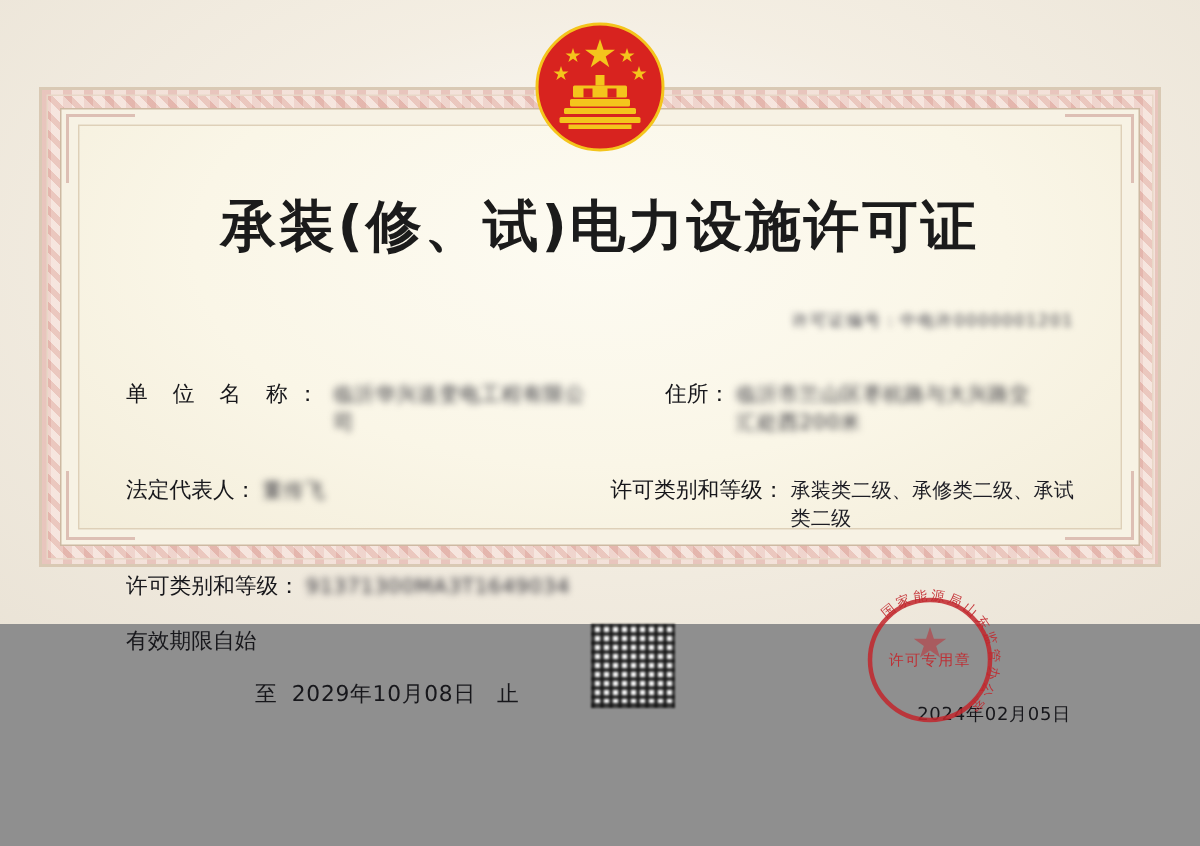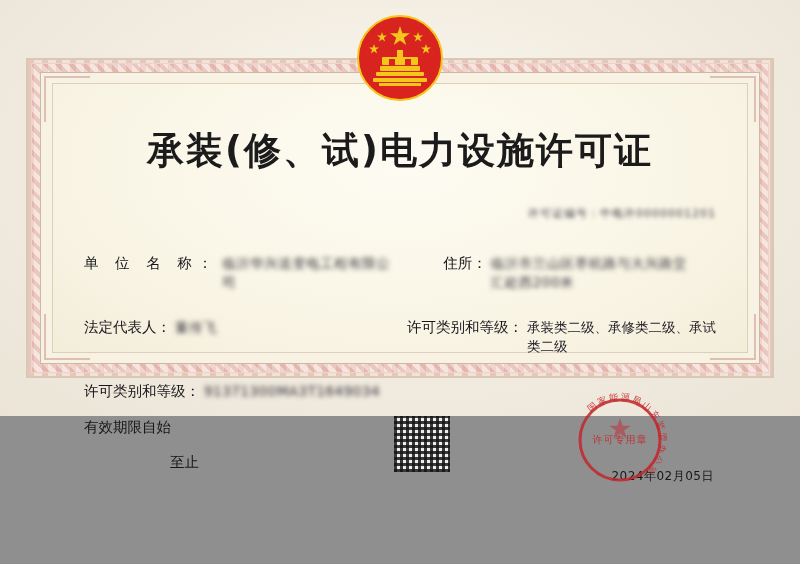--- a/index.html
+++ b/index.html
@@ -312,20 +312,21 @@
 
     </div>
 
     <div class="dates">
       <div class="date-line">
         <span class="date-label">有效期限自</span>
         <span class="date-term">始</span>
       </div>
       <div class="date-line">
         <span class="date-label indent">至</span>
+        <span class="date-val">2029年10月08日</span>
         <span class="date-term">止</span>
       </div>
     </div>
 
     <div class="qr"></div>
 
     <div class="seal">
       <svg viewBox="0 0 104 104" width="104" height="104" aria-hidden="true">
         <defs>
           <path id="sealArc" d="M 52,52 m -40,0 a 40,40 0 1,1 80,0 a 40,40 0 1,1 -80,0"></path>

